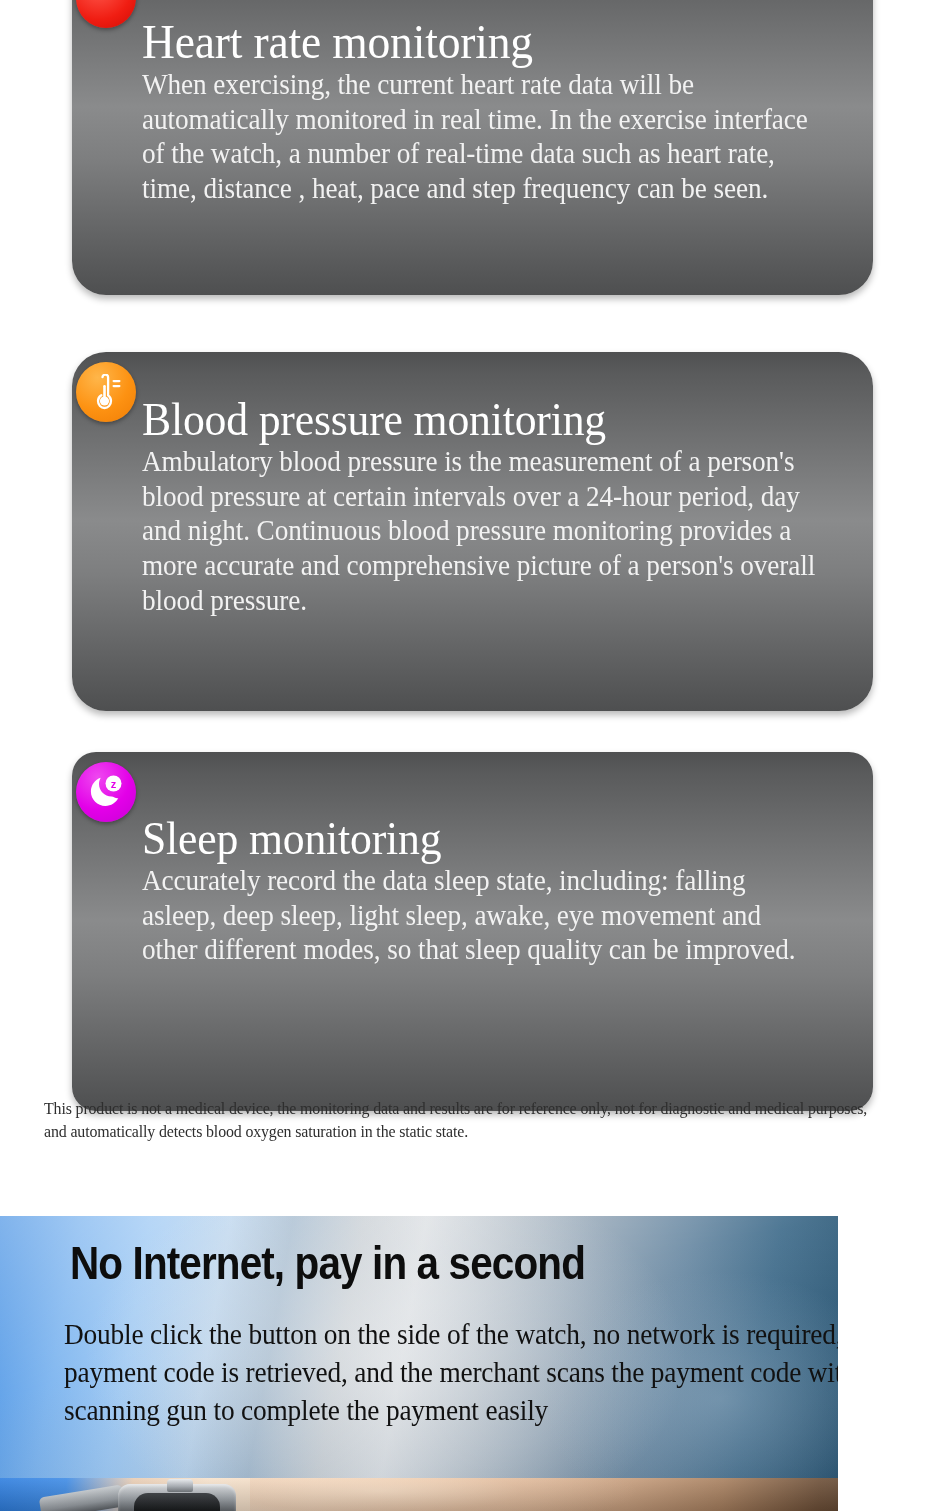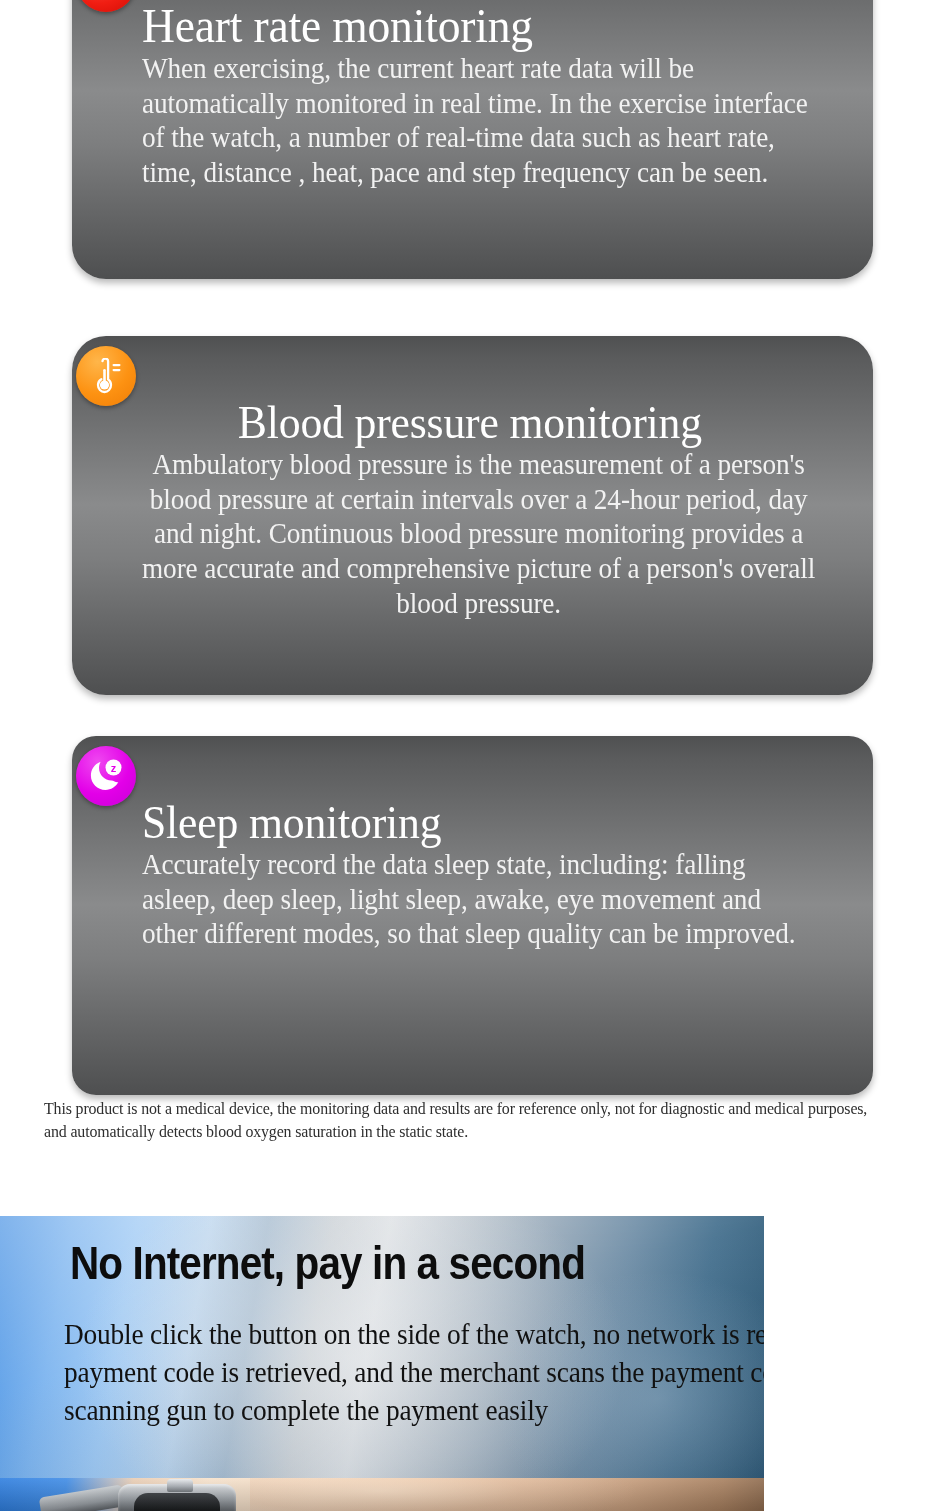--- a/index.html
+++ b/index.html
@@ -5,21 +5,21 @@
   * { margin:0; padding:0; box-sizing:border-box; }
   html,body { width:950px; height:1511px; }
   body {
     background:#ffffff;
     font-family:"Liberation Serif", serif;
     overflow:hidden;
     position:relative;
   }
 
   
-  #cards { position:absolute; left:0; top:0; width:950px; height:1180px; }
+  #cards { position:absolute; left:0; top:16px; width:950px; height:1180px; }
 
   .card {
     position:absolute;
     left:72px;
     width:801px;
     border-radius:34px;
     background:linear-gradient(180deg,
        #4f5051 0%,
        #5a5b5c 6%,
        #7b7c7d 34%,
@@ -53,21 +53,21 @@
     transform-origin:left center;
   }
 
   
   #card-heart { top:-76px; height:355px; border-radius:34px; }
   #card-heart .card-inner { padding-top:76px; }
   #card-heart .card-title { font-size:49px; }
 
   
   #card-bp { top:336px; height:359px; }
-  #card-bp .card-inner { padding-top:62px;text-align:center; }
+  #card-bp .card-inner { padding-top:43px; }
 
   
   #card-sleep { top:736px; height:359px;border-radius:24px; }
   #card-sleep .card-inner { padding-top:62px; }
 
   
   .icon-badge {
     position:absolute;
     width:60px; height:60px;
     border-radius:50%;
@@ -100,21 +100,21 @@
     line-height:1.42;
     letter-spacing:-0.15px;
     transform:scaleX(0.965);
     transform-origin:left top;
   }
 
   
   #pay-panel {
     position:absolute;
     left:0; top:1216px;
-    width:764px; height:295px;
+    width:838px; height:295px;
     overflow:hidden;
   }
   
   .pay-bg { position:absolute; inset:0; }
   .pay-bg.l1 {
     background:linear-gradient(100deg,
       #4a93e4 0%, #7cb4ef 9%, #9ec9f4 17%,
       #b9d4ee 26%, #9fb7cd 33%,
       #c9cfd4 41%, #dfe2e5 48%,
       #b9c3cc 58%, #93a6b7 68%,

